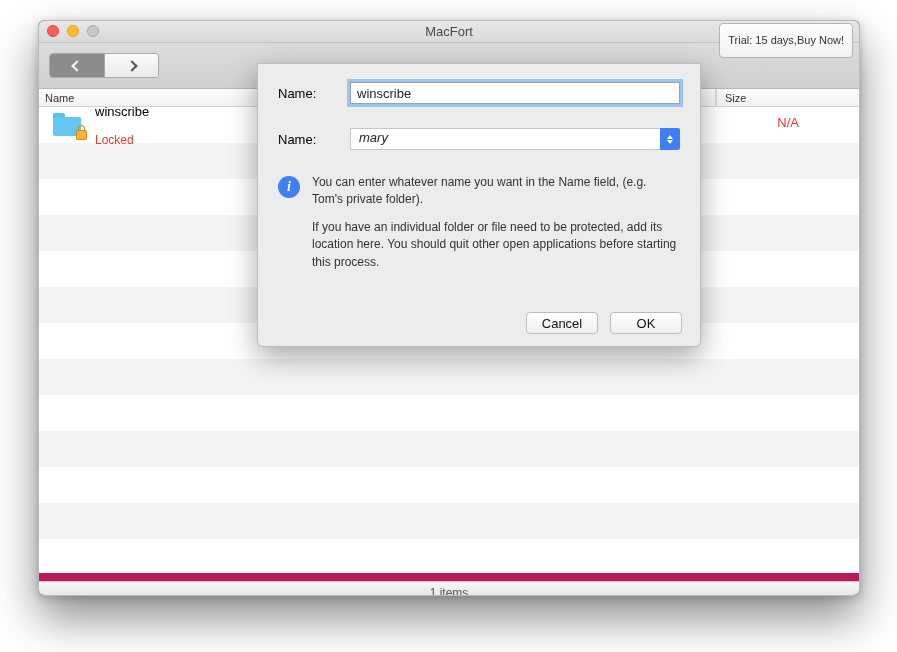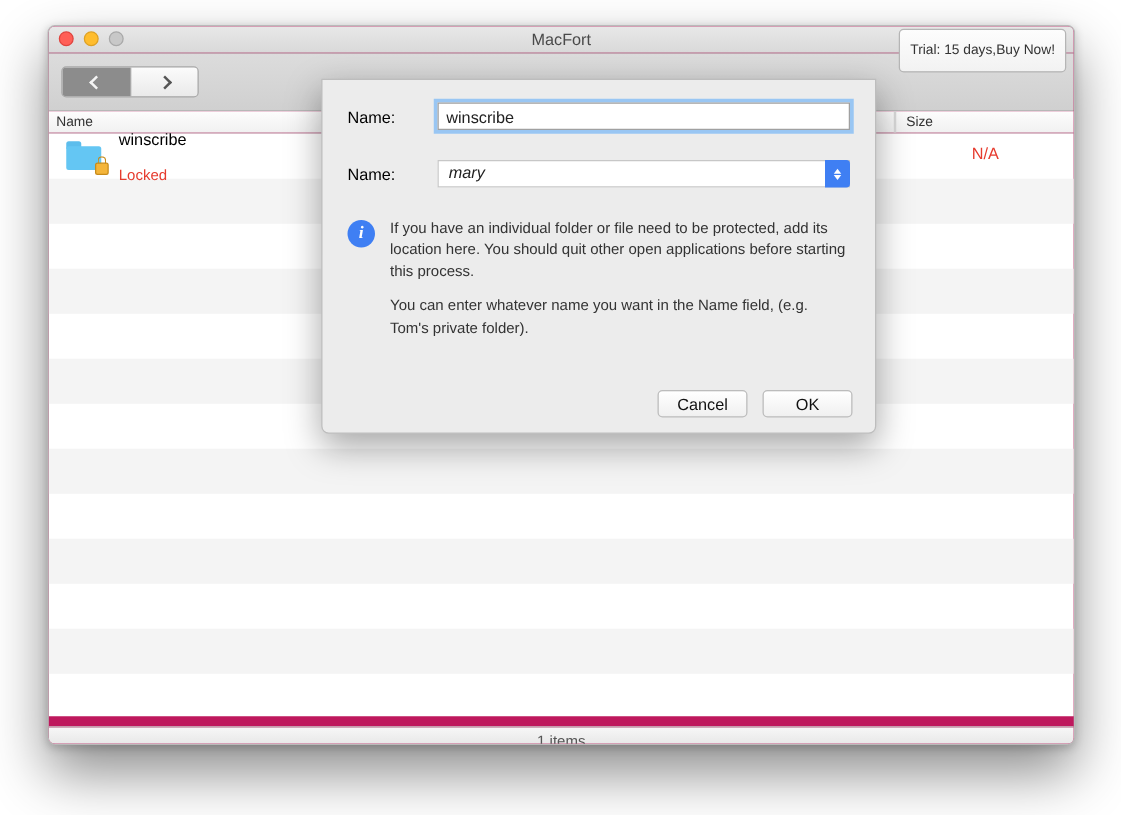--- a/index.html
+++ b/index.html
@@ -330,22 +330,22 @@
           <div class="sel-arrows">
             <div class="up"></div>
               <div class="dn"></div>
           </div>
         </div>
       </div>
 
       <div class="info-block">
         <div class="info-ic">i</div>
         <div class="info-text">
+          <p>You can enter whatever name you want in the Name field, (e.g. Tom's private folder).</p>
           <p>If you have an individual folder or file need to be protected, add its location here. You should quit other open applications before starting this process.</p>
-          <p>You can enter whatever name you want in the Name field, (e.g. Tom's private folder).</p>
         </div>
       </div>
 
       <div class="dlg-buttons">
         <button class="dlg-btn">Cancel</button>
         <button class="dlg-btn">OK</button>
       </div>
     </div>
 
   </div>

